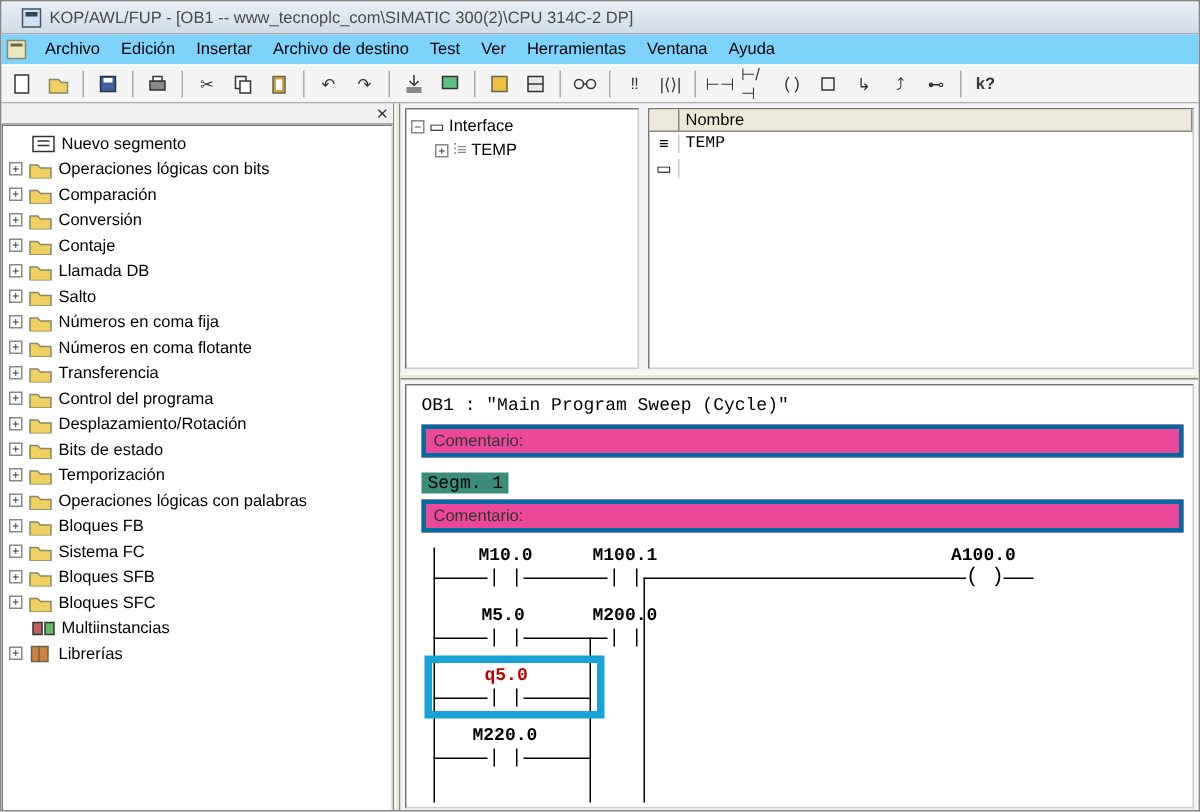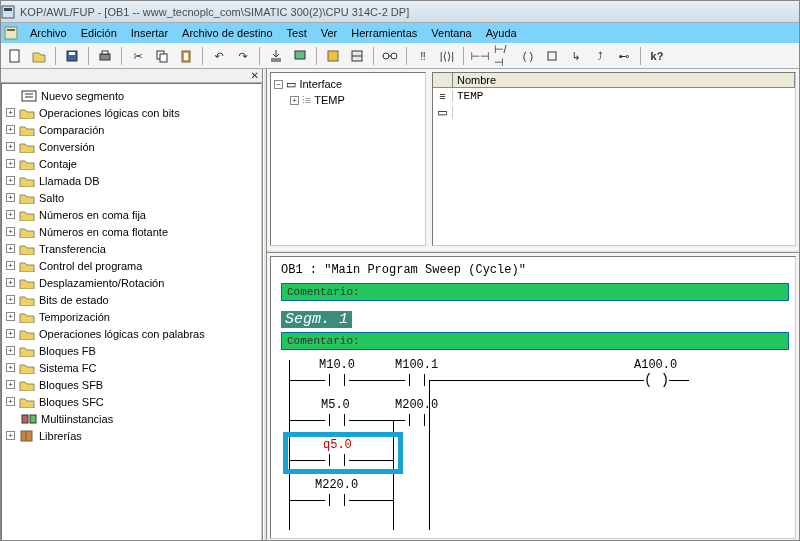--- a/index.html
+++ b/index.html
@@ -10,21 +10,21 @@
     width: 800px;
     height: 541px;
     overflow: hidden;
     border: 1px solid #888;
   }
   .titlebar {
     background: linear-gradient(#e8f0f8, #d0dce8);
     height: 22px;
     display: flex;
     align-items: center;
-    padding: 0 0;
+    padding: 0 13px;
     color: #4a4a4a;
     font-size: 11px;
     border-bottom: 1px solid #aaa;
   }
   .titlebar .icon-box {
     width: 14px; height: 14px;
     margin-right: 5px;
     display: inline-flex;
     align-items: center;
     justify-content: center;
@@ -221,41 +221,40 @@
     border: 1px inset #ccc;
     margin: 3px;
     padding: 6px 6px 6px 10px;
     font-family: "Courier New", monospace;
     font-size: 12px;
     overflow: hidden;
     position: relative;
   }
   .ob-title { margin-bottom: 6px; }
   .comment-box {
-    border: 1px solid #0369a1;
-    background: #22c55e;
+    border: 3px solid #0369a1;
+    background: #ec4899;
     padding: 2px 5px;
     margin-bottom: 10px;
-    font-family: Liberation Mono, monospace;
+    font-family: Liberation Sans, sans-serif;
     font-size: 11px;
     color: #333;
   }
   .segm-line {
     margin-bottom: 4px;
     display: flex;
     align-items: center;
     gap: 5px;
   }
   .segm-badge {
     background: #3c8c7c;
-    color: #ffffff;
+    color: #000000;
     padding: 0px 4px;
     font-family: "Courier New", monospace;
-    font-size: 15px;
-    font-style: italic;
+    font-size: 12px;
   }
   .lad {
     position: relative;
     margin-top: 8px;
     margin-left: 8px;
     height: 170px;
     font-family: "Courier New", monospace;
     font-size: 12px;
   }
   .rail {
@@ -284,20 +283,21 @@
   .contact::after { right: 4px; }
   .coil {
     position: absolute;
     font-size: 14px;
   }
   .lbl {
     position: absolute;
     font-size: 12px;
     color: #000;
     white-space: nowrap;
+    font-weight: bold;
   }
   .lbl.red { color: #c00000; }
   .highlight-box {
     position: absolute;
     border: 5px solid #17a2d8;
     pointer-events: none;
   }
   svg { display: block; }
 </style>
 </head>

